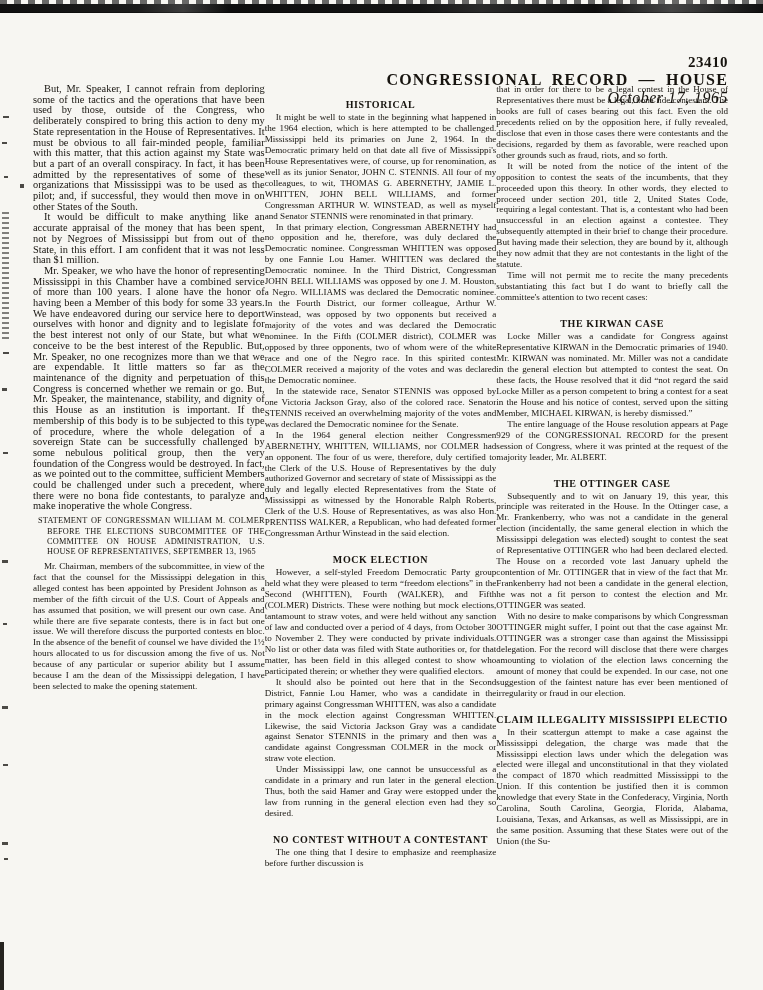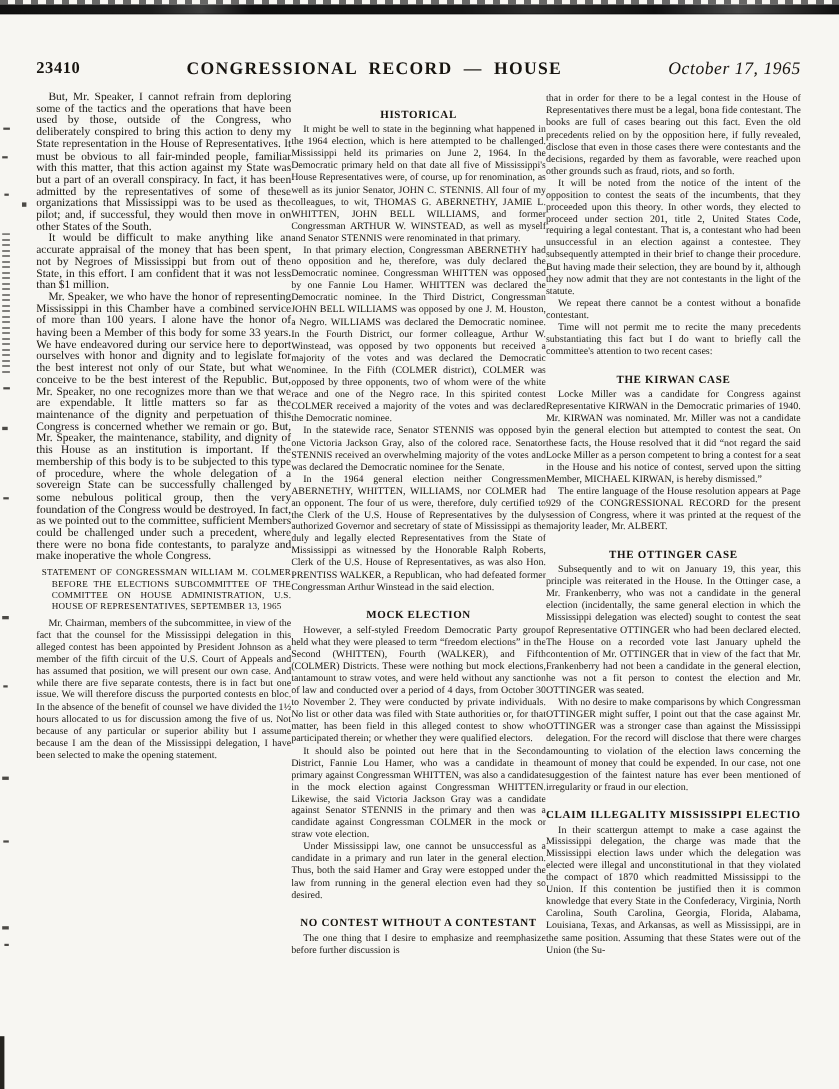--- a/index.html
+++ b/index.html
@@ -25,21 +25,21 @@
   }
   .edge-fleck{position:absolute;background:#4c4a46;display:block;}
   .edge-dash-col{
     position:absolute;left:2px;top:212px;width:7px;height:128px;
     background:repeating-linear-gradient(180deg,rgba(30,28,25,.55) 0 2px,rgba(0,0,0,0) 2px 5px);
   }
   .corner-bar{position:absolute;left:0;top:942px;width:4px;height:48px;background:#262420;}
   
   .page-header{
     position:absolute;top:54px;left:33px;right:35px;height:24px;
-    display:flex;align-items:flex-start;
+    display:flex;align-items:flex-end;flex-direction:column;
   }
   .page-number{font-size:15px;font-weight:bold;letter-spacing:.5px;}
   .journal-title{
     flex:1;text-align:center;font-size:16px;font-weight:bold;
     letter-spacing:1.2px;word-spacing:5px;
   }
   .issue-date{font-size:16px;font-style:italic;letter-spacing:.5px;white-space:nowrap;}
   
   .columns{
     position:absolute;top:84px;left:33px;right:35px;height:860px;
@@ -116,21 +116,20 @@
         <div class="sec-heading">MOCK ELECTION</div>
         <div class="para small indent">However, a self-styled Freedom Democratic Party group held what they were pleased to term “freedom elections” in the Second (WHITTEN), Fourth (WALKER), and Fifth (COLMER) Districts. These were nothing but mock elections, tantamount to straw votes, and were held without any sanction of law and conducted over a period of 4 days, from October 30 to November 2. They were conducted by private individuals. No list or other data was filed with State authorities or, for that matter, has been field in this alleged contest to show who participated therein; or whether they were qualified electors.</div>
         <div class="para small indent">It should also be pointed out here that in the Second District, Fannie Lou Hamer, who was a candidate in the primary against Congressman WHITTEN, was also a candidate in the mock election against Congressman WHITTEN. Likewise, the said Victoria Jackson Gray was a candidate against Senator STENNIS in the primary and then was a candidate against Congressman COLMER in the mock or straw vote election.</div>
         <div class="para small indent">Under Mississippi law, one cannot be unsuccessful as a candidate in a primary and run later in the general election. Thus, both the said Hamer and Gray were estopped under the law from running in the general election even had they so desired.</div>
         <div class="sec-heading">NO CONTEST WITHOUT A CONTESTANT</div>
         <div class="para small indent">The one thing that I desire to emphasize and reemphasize before further discussion is</div>
       </section>
     <section class="col">
         <div class="para small">that in order for there to be a legal contest in the House of Representatives there must be a legal, bona fide contestant. The books are full of cases bearing out this fact. Even the old precedents relied on by the opposition here, if fully revealed, disclose that even in those cases there were contestants and the decisions, regarded by them as favorable, were reached upon other grounds such as fraud, riots, and so forth.</div>
         <div class="para small indent">It will be noted from the notice of the intent of the opposition to contest the seats of the incumbents, that they proceeded upon this theory. In other words, they elected to proceed under section 201, title 2, United States Code, requiring a legal contestant. That is, a contestant who had been unsuccessful in an election against a contestee. They subsequently attempted in their brief to change their procedure. But having made their selection, they are bound by it, although they now admit that they are not contestants in the light of the statute.</div>
-        <div class="para small indent">We repeat there cannot be a contest without a bonafide contestant.</div>
         <div class="para small indent">Time will not permit me to recite the many precedents substantiating this fact but I do want to briefly call the committee's attention to two recent cases:</div>
         <div class="sec-heading">THE KIRWAN CASE</div>
         <div class="para small indent">Locke Miller was a candidate for Congress against Representative KIRWAN in the Democratic primaries of 1940. Mr. KIRWAN was nominated. Mr. Miller was not a candidate in the general election but attempted to contest the seat. On these facts, the House resolved that it did “not regard the said Locke Miller as a person competent to bring a contest for a seat in the House and his notice of contest, served upon the sitting Member, MICHAEL KIRWAN, is hereby dismissed.”</div>
         <div class="para small indent">The entire language of the House resolution appears at Page 929 of the CONGRESSIONAL RECORD for the present session of Congress, where it was printed at the request of the majority leader, Mr. ALBERT.</div>
         <div class="sec-heading">THE OTTINGER CASE</div>
         <div class="para small indent">Subsequently and to wit on January 19, this year, this principle was reiterated in the House. In the Ottinger case, a Mr. Frankenberry, who was not a candidate in the general election (incidentally, the same general election in which the Mississippi delegation was elected) sought to contest the seat of Representative OTTINGER who had been declared elected. The House on a recorded vote last January upheld the contention of Mr. OTTINGER that in view of the fact that Mr. Frankenberry had not been a candidate in the general election, he was not a fit person to contest the election and Mr. OTTINGER was seated.</div>
         <div class="para small indent">With no desire to make comparisons by which Congressman OTTINGER might suffer, I point out that the case against Mr. OTTINGER was a stronger case than against the Mississippi delegation. For the record will disclose that there were charges amounting to violation of the election laws concerning the amount of money that could be expended. In our case, not one suggestion of the faintest nature has ever been mentioned of irregularity or fraud in our election.</div>
         <div class="sec-heading">CLAIM ILLEGALITY MISSISSIPPI ELECTION LAWS</div>
         <div class="para small indent">In their scattergun attempt to make a case against the Mississippi delegation, the charge was made that the Mississippi election laws under which the delegation was elected were illegal and unconstitutional in that they violated the compact of 1870 which readmitted Mississippi to the Union. If this contention be justified then it is common knowledge that every State in the Confederacy, Virginia, North Carolina, South Carolina, Georgia, Florida, Alabama, Louisiana, Texas, and Arkansas, as well as Mississippi, are in the same position. Assuming that these States were out of the Union (the Su-</div>
       </section>

